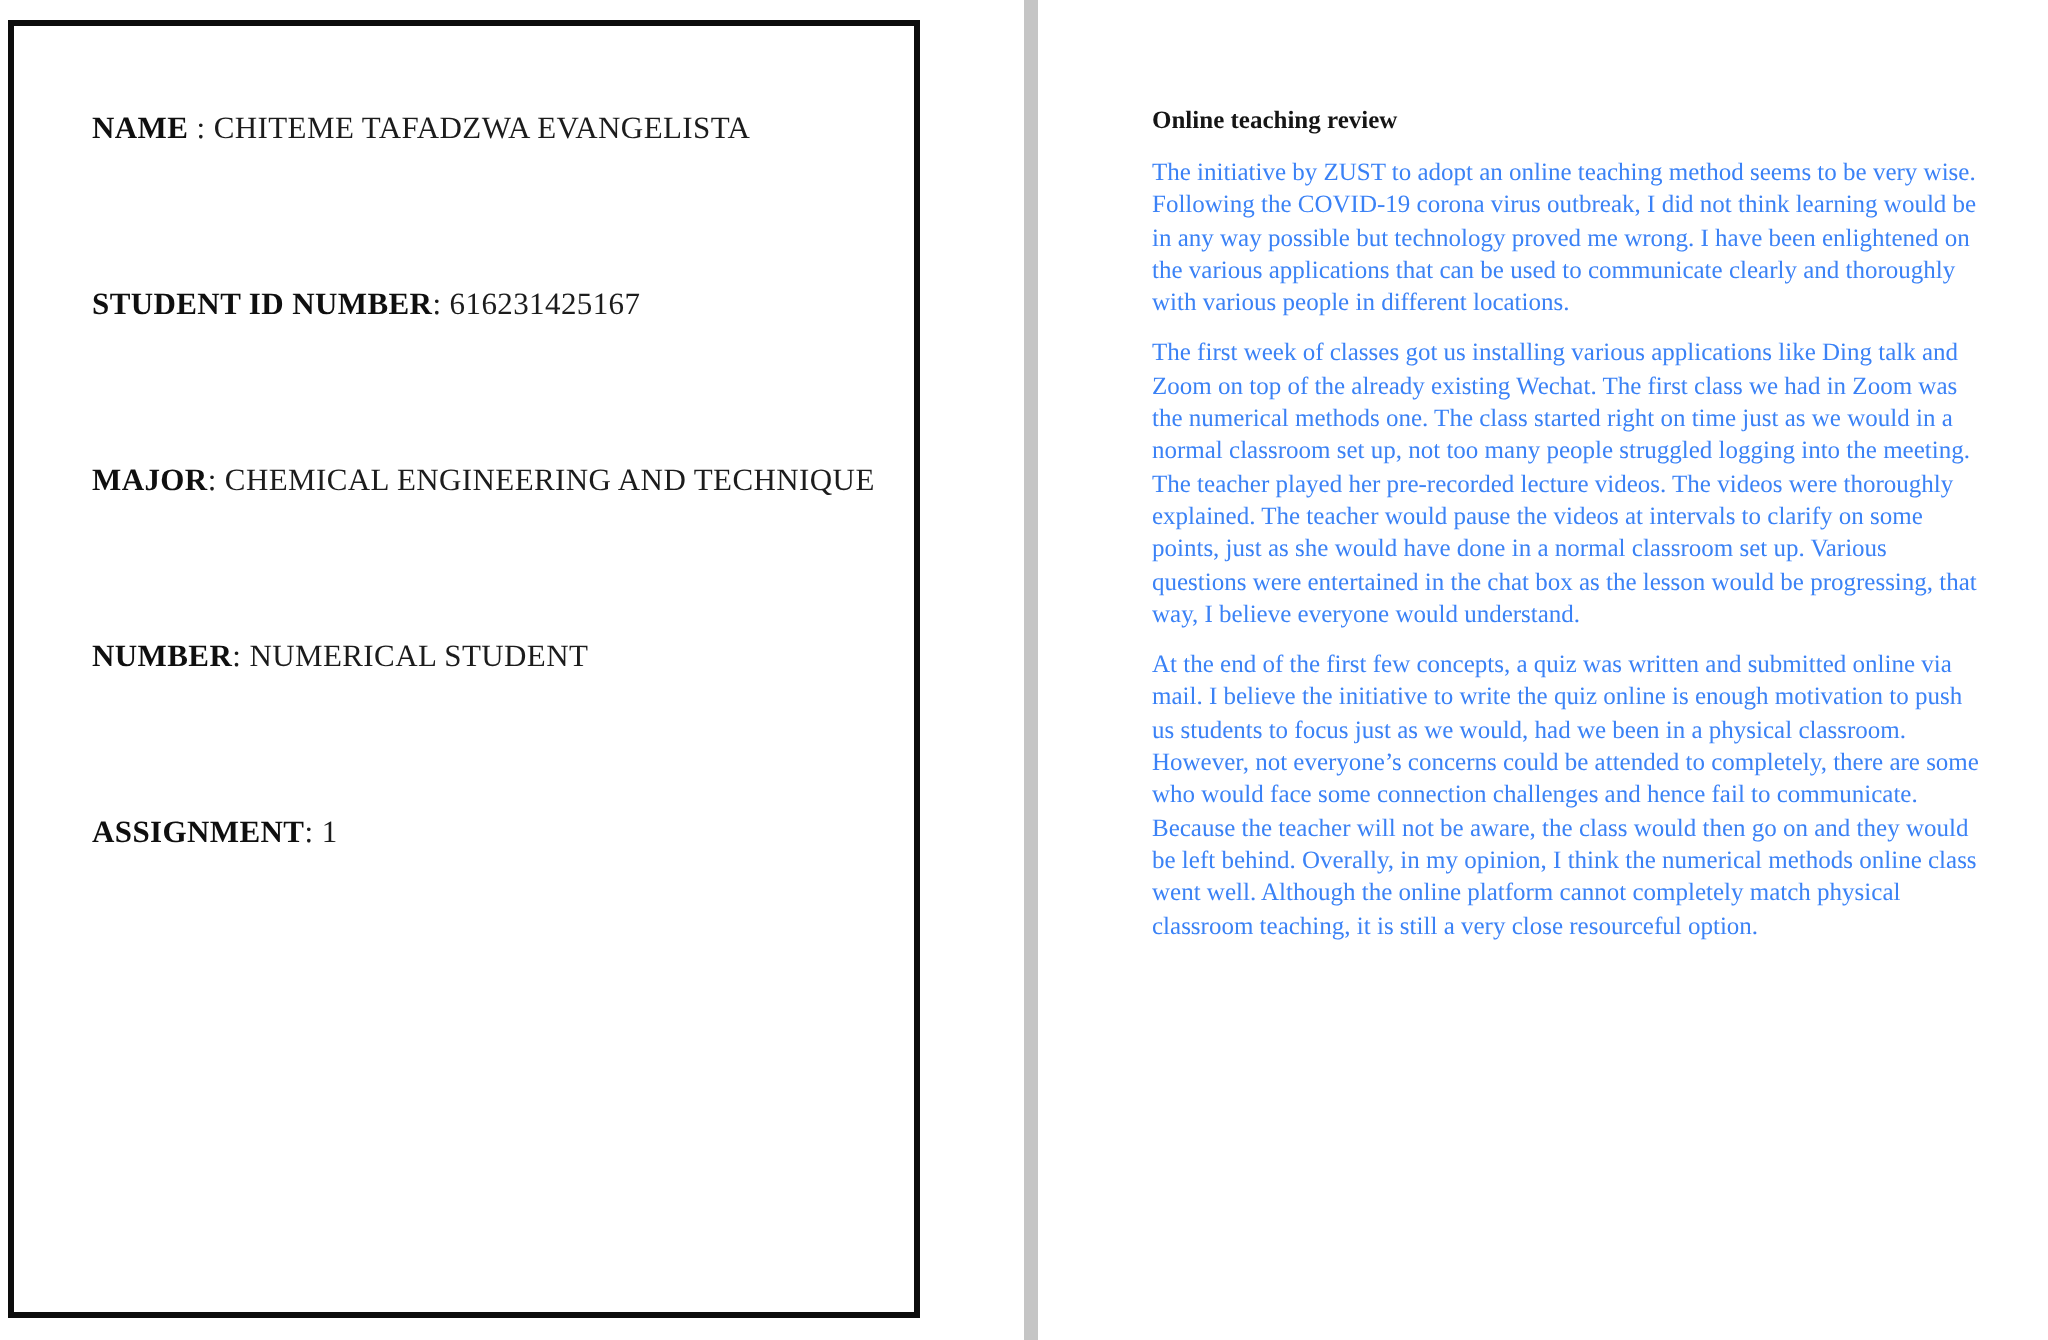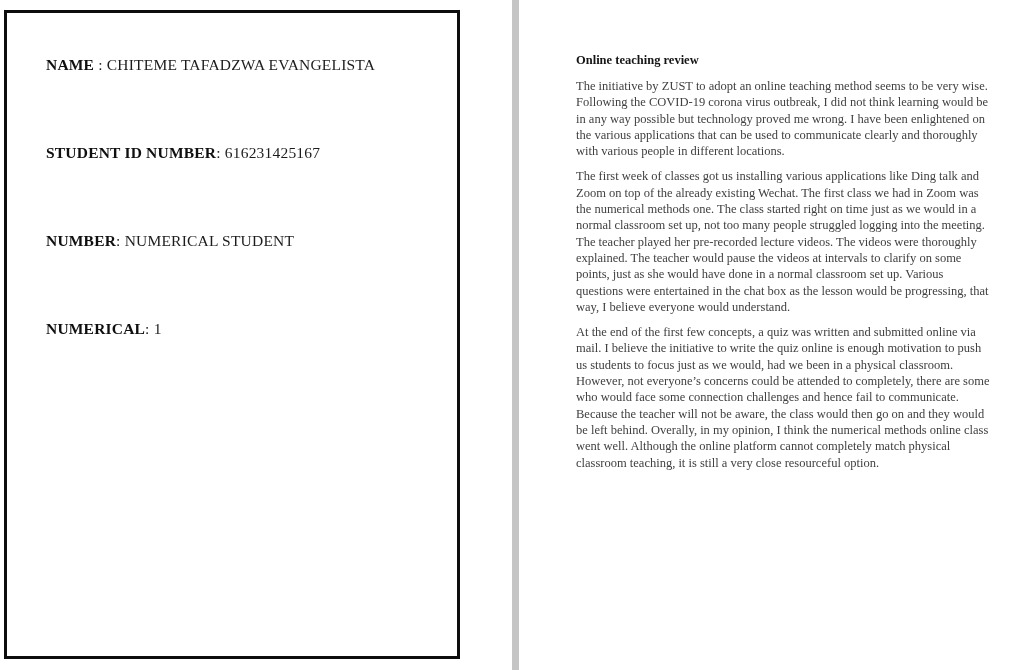--- a/index.html
+++ b/index.html
@@ -70,47 +70,50 @@
     line-height: 15px;
     font-weight: bold;
     color: #151515;
     margin: 0 0 10px 0;
   }
   .essay p {
     font-size: 12.5px;
     line-height: 16.3px;
     margin: 0 0 9px 0;
     text-align: left;
-    color: #404040;
+    color: #3b82f6;
   }
 </style>
 </head>
 <body>
 
 <div class="viewport">
 
   <div class="page page-left">
     <div class="info-box">
       <div class="fields">
 
         <div class="field">
           <span class="label">NAME</span><span class="sep"> : </span><span class="value">CHITEME TAFADZWA EVANGELISTA</span>
         </div>
 
         <div class="field">
           <span class="label">STUDENT ID NUMBER</span><span class="sep">: </span><span class="value">616231425167</span>
         </div>
 
+        <div class="field">
+          <span class="label">MAJOR</span><span class="sep">: </span><span class="value">CHEMICAL ENGINEERING AND TECHNIQUE</span>
+        </div>
 
         <div class="field">
           <span class="label">NUMBER</span><span class="sep">: </span><span class="value">NUMERICAL STUDENT</span>
         </div>
 
         <div class="field">
-          <span class="label">NUMERICAL</span><span class="sep">: </span><span class="value">1</span>
+          <span class="label">ASSIGNMENT</span><span class="sep">: </span><span class="value">1</span>
         </div>
 
       </div>
     </div>
   </div>
 
   <div class="page-divider"></div>
 
   <div class="page page-right">
     <div class="essay">

